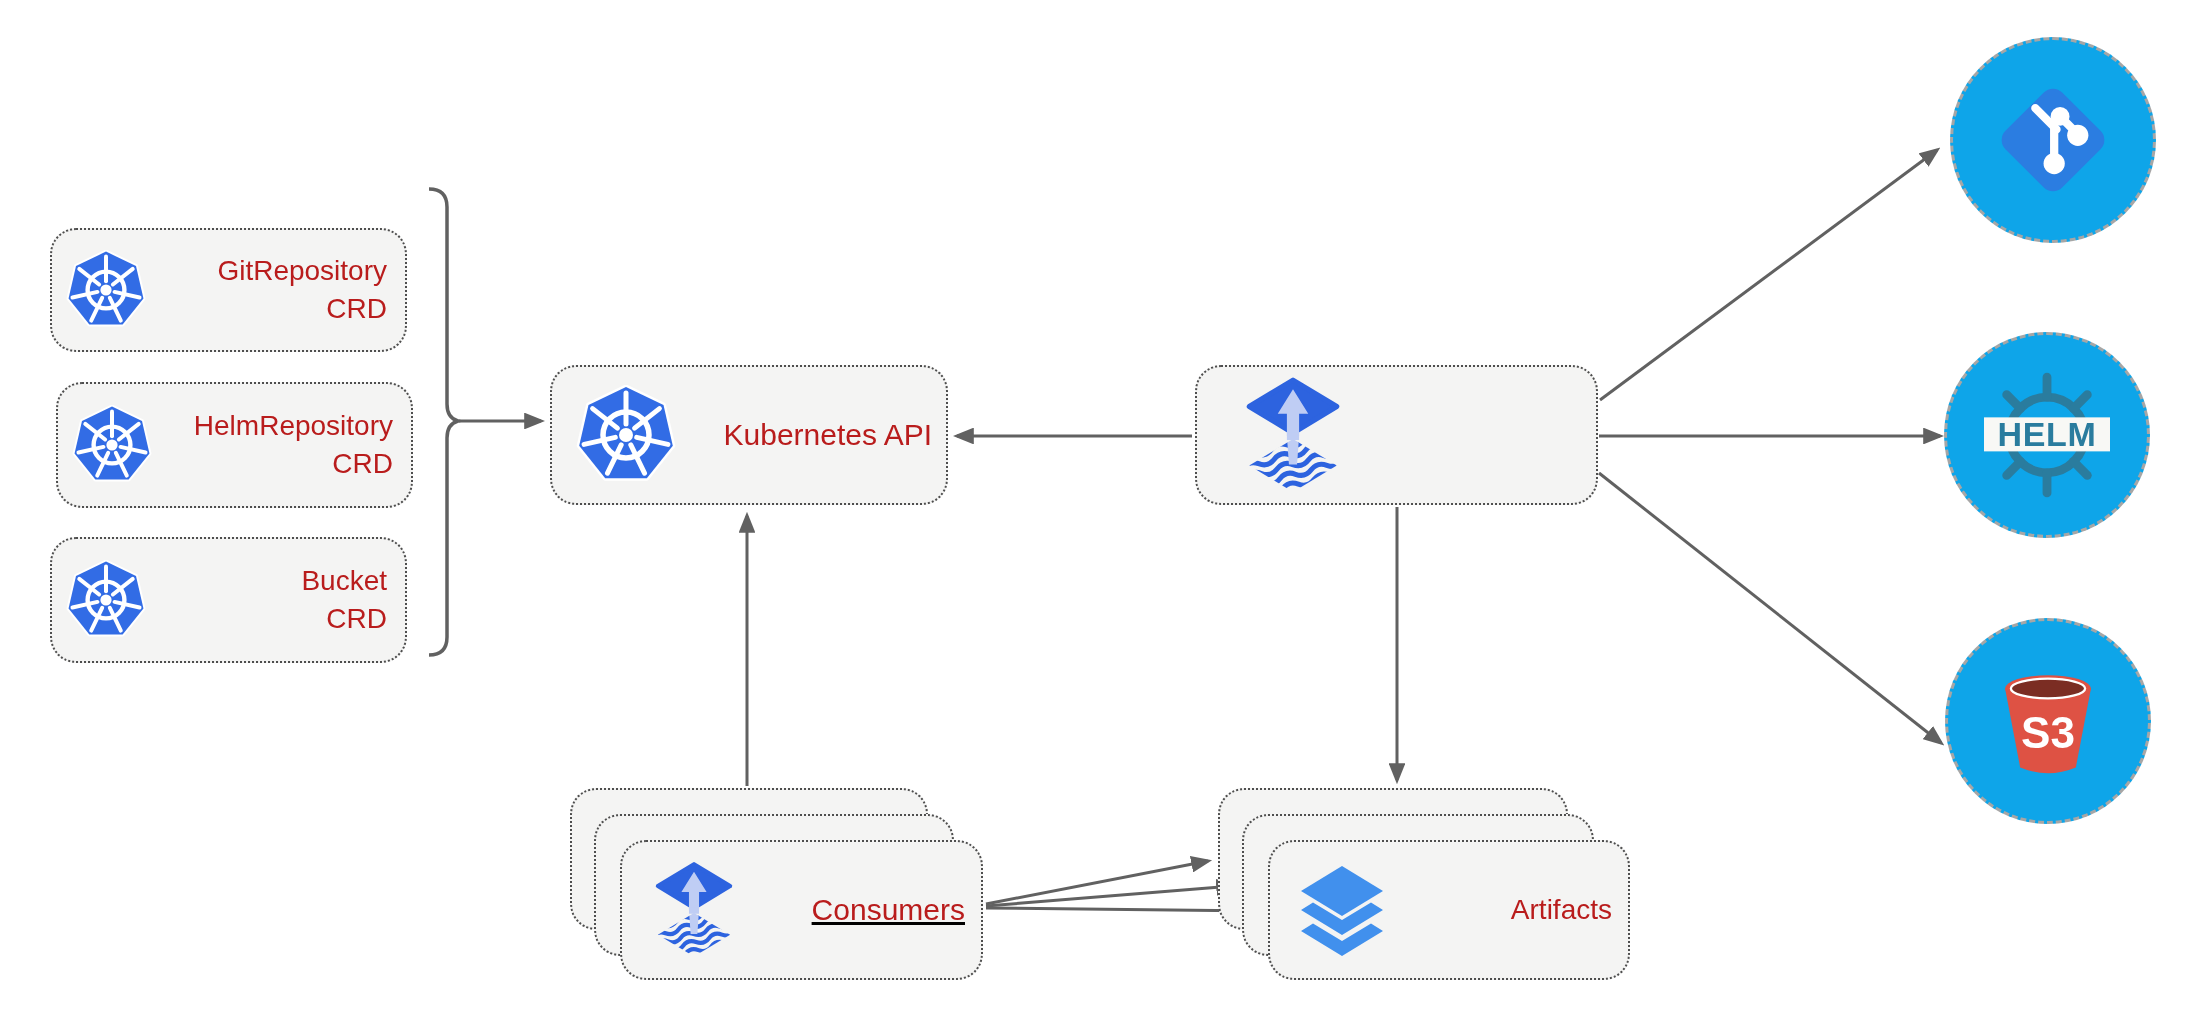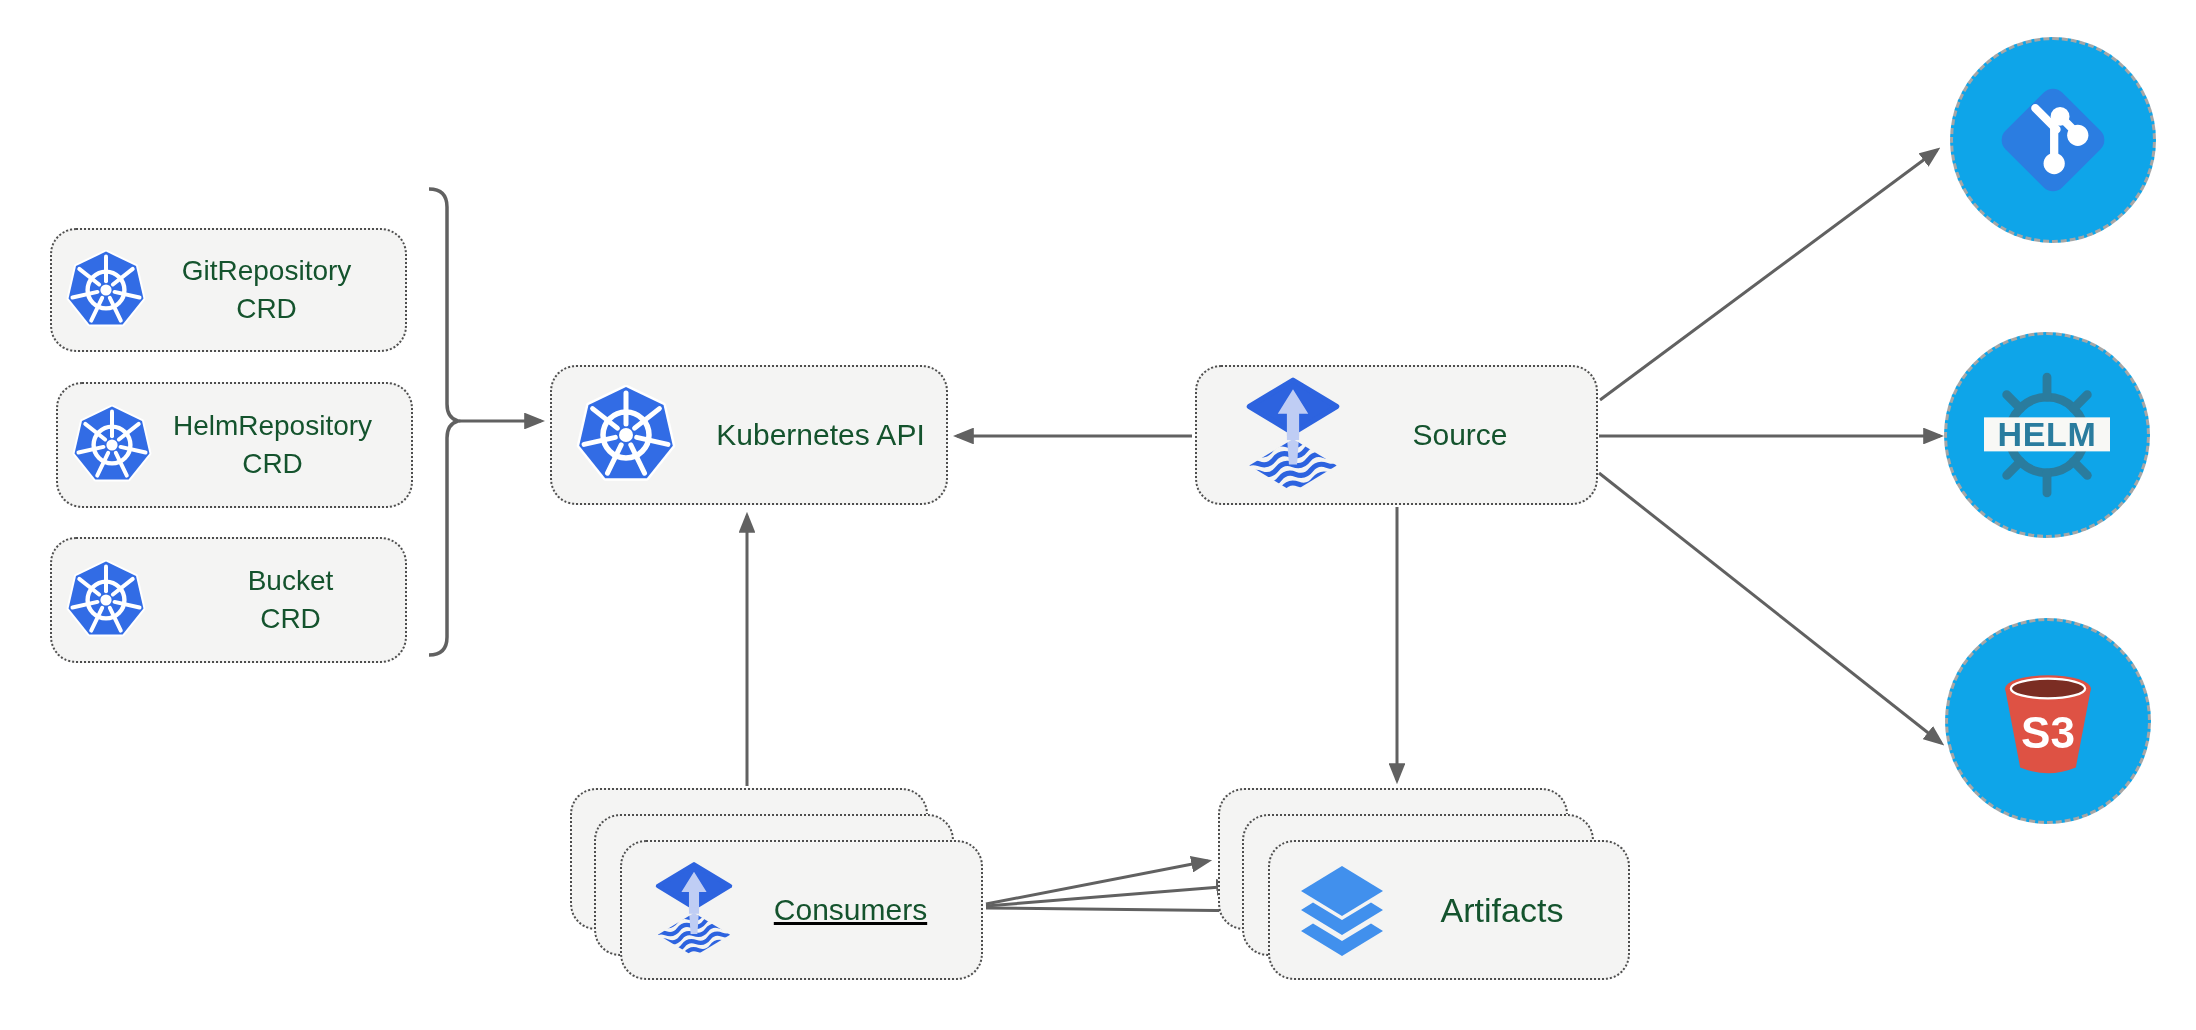--- a/index.html
+++ b/index.html
@@ -6,28 +6,28 @@
   body{width:2196px;height:1030px;font-family:"Liberation Sans",sans-serif;}
   .canvas{position:relative;width:2196px;height:1030px;background:#ffffff;overflow:hidden;}
 
   
   .box{
     position:absolute;box-sizing:border-box;
     background:#F4F4F3;border:2.5px dotted #4E4E4E;border-radius:26px;
     display:flex;align-items:center;
   }
   .box .icon-wrap{flex:0 0 auto;display:flex;align-items:center;justify-content:center;}
-  .box .label{flex:1 1 auto;text-align:center;color:#14532d;}
+  .box .label{flex:1 1 auto;text-align:right;color:#b91c1c;}
   .label .line{display:block;}
 
   .crd-label{font-size:28px;line-height:38px;}
   .kapi-label{font-size:30px;}
   .sc-label{font-size:30px;line-height:40px;}
   .cons-label{font-size:30px;}
-  .art-label{font-size:34px;}
+  .art-label{font-size:28px;}
 
   
   .stack-layer{position:absolute;box-sizing:border-box;background:#F4F4F3;
     border:2.5px dotted #4E4E4E;border-radius:26px;}
 
   
   .circle{
     position:absolute;box-sizing:border-box;width:206px;height:206px;border-radius:50%;
     background:#0ea5e9;border:3px dashed #A6A6A6;
     display:flex;align-items:center;justify-content:center;
@@ -146,21 +146,20 @@
     </span>
   </div>
 
   <div class="box" style="left:1195px;top:365px;width:403px;height:140px;padding:0 20px 0 45px;">
     <span class="icon-wrap">
       <svg width="102" height="117">
           <use href="#sym-flux"></use>
         </svg>
     </span>
     <span class="label sc-label">
-      <span class="line">Source</span>
     </span>
   </div>
 
   <div class="stack-layer" style="left:570px;top:788px;width:358px;height:142px;"></div>
   <div class="stack-layer" style="left:594px;top:814px;width:360px;height:142px;"></div>
   <div class="box" style="left:620px;top:840px;width:363px;height:140px;padding:0 16px 0 30px;text-decoration:underline;">
     <span class="icon-wrap">
       <svg width="84" height="112">
           <use href="#sym-flux"></use>
         </svg>

